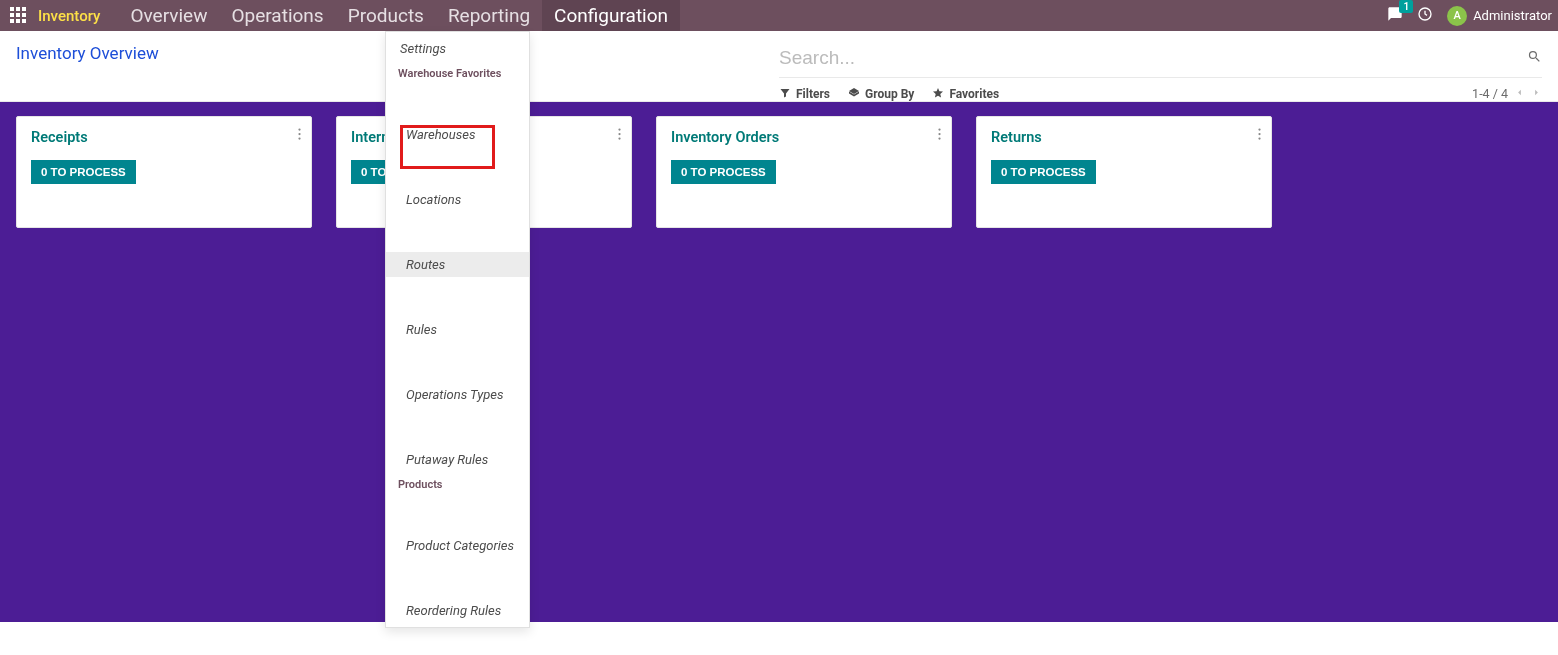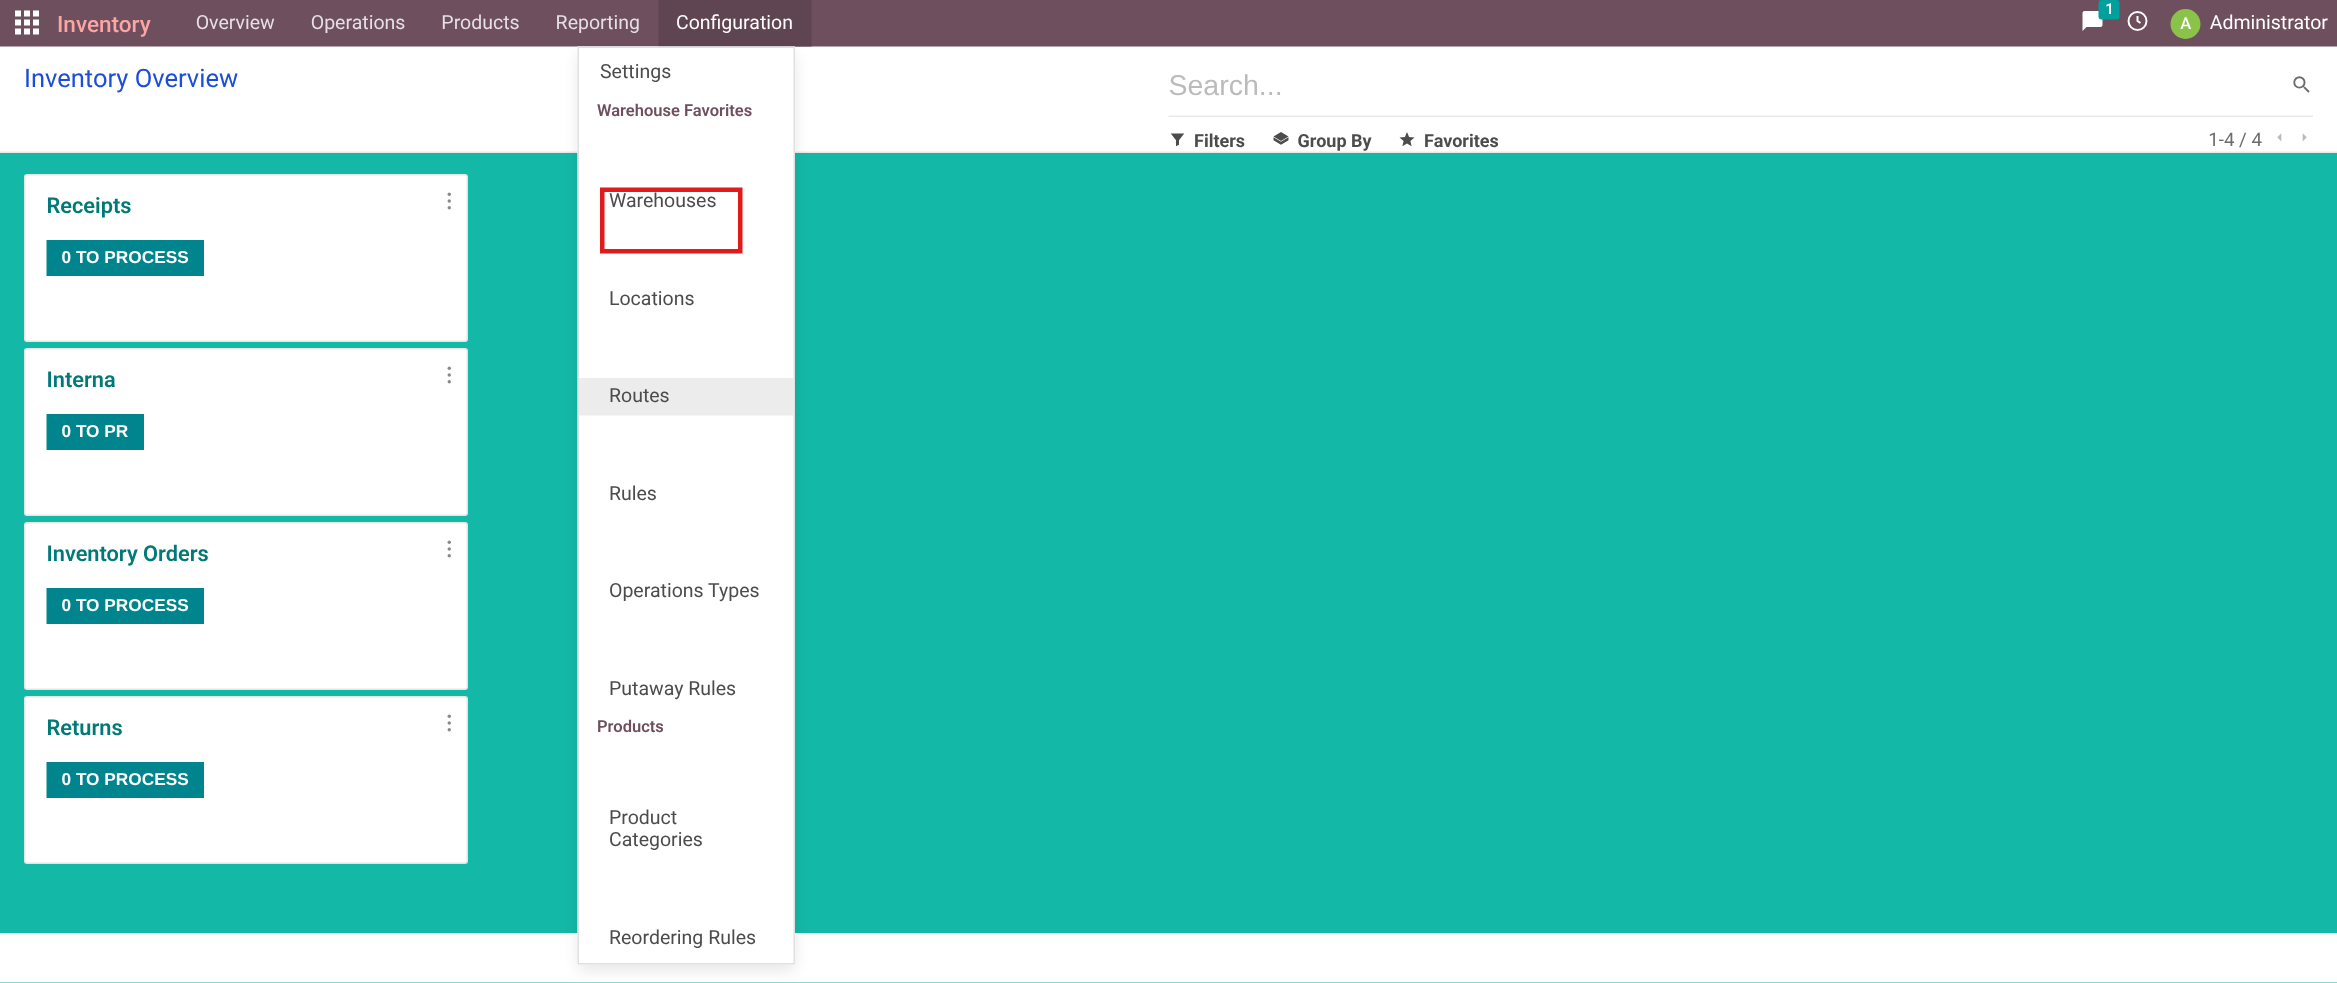--- a/index.html
+++ b/index.html
@@ -26,29 +26,29 @@
     width: 18px; height: 18px;
     display: grid;
     grid-template-columns: repeat(3, 4px);
     grid-template-rows: repeat(3, 4px);
     gap: 2px;
     margin-right: 10px;
     cursor: pointer;
   }
   .navbar .apps-icon span { background: #fff; width:4px; height:4px; }
   .navbar .brand {
-    font-size: 15px; font-weight: 500; margin-right: 18px; color:#fca5a5;
+    font-size: 15px; font-weight: 500; margin-right: 18px; color:#fde047;
   }
   .navbar .menu {
     display: flex; height:100%;
   }
   .navbar .menu a {
     display: flex; align-items: center;
     padding: 0 12px;
-    font-size: 13px;
+    font-size: 19px;
     color: #e6dfe3;
     text-decoration: none;
     height: 100%;
     cursor: pointer;
   }
   .navbar .menu a.active { background: #5f4452; color:#fff; }
 
   .navbar .right {
     margin-left: auto;
     display:flex; align-items:center; gap:14px;
@@ -81,20 +81,21 @@
     border:1px solid #e0e0e0;
     box-shadow:0 4px 10px rgba(0,0,0,0.1);
     z-index:1000;
     padding:4px 0;
   }
   .dropdown .dd-item {
     padding:5px 14px;
     font-size:13px;
     color:#4c4c4c;
     cursor:pointer;
+    font-style:italic;
   }
   .dropdown .dd-item.indent { padding-left:20px;margin-top:40px; }
   .dropdown .dd-header {
     padding:6px 12px 2px 12px;
     font-size:11px;
     font-weight:600;
     color:#6d4f5e;
     cursor:default;
   }
   .dropdown .dd-item.hl { background:#ececec; }
@@ -138,27 +139,26 @@
     font-size:12px;font-weight:700;color:#4c4c4c;cursor:pointer;
   }
   .filter-btn svg{width:12px;height:12px;fill:#4c4c4c;}
   .pager { margin-left:auto; display:flex; align-items:center; gap:6px; font-size:12.5px; color:#6c6c6c;}
   .pager .chev{cursor:pointer;color:#bbb;}
   .pager .chev svg{width:11px;height:11px;fill:#bbb;}
 
   
   .kanban {
     display:flex;
-    gap:4px;
+    gap:24px;
     padding:14px 16px;
     flex-wrap:wrap;
-    background:#14b8a6;
+    background:#4c1d95;
     min-height:520px;
     align-content:flex-start;
-    flex-direction:column;
   }
   .card {
     width:296px;
     background:#fff;
     border:1px solid #e5e5e5;
     border-radius:2px;
     padding:12px 14px 18px 14px;
     min-height:112px;
     position:relative;
   }

